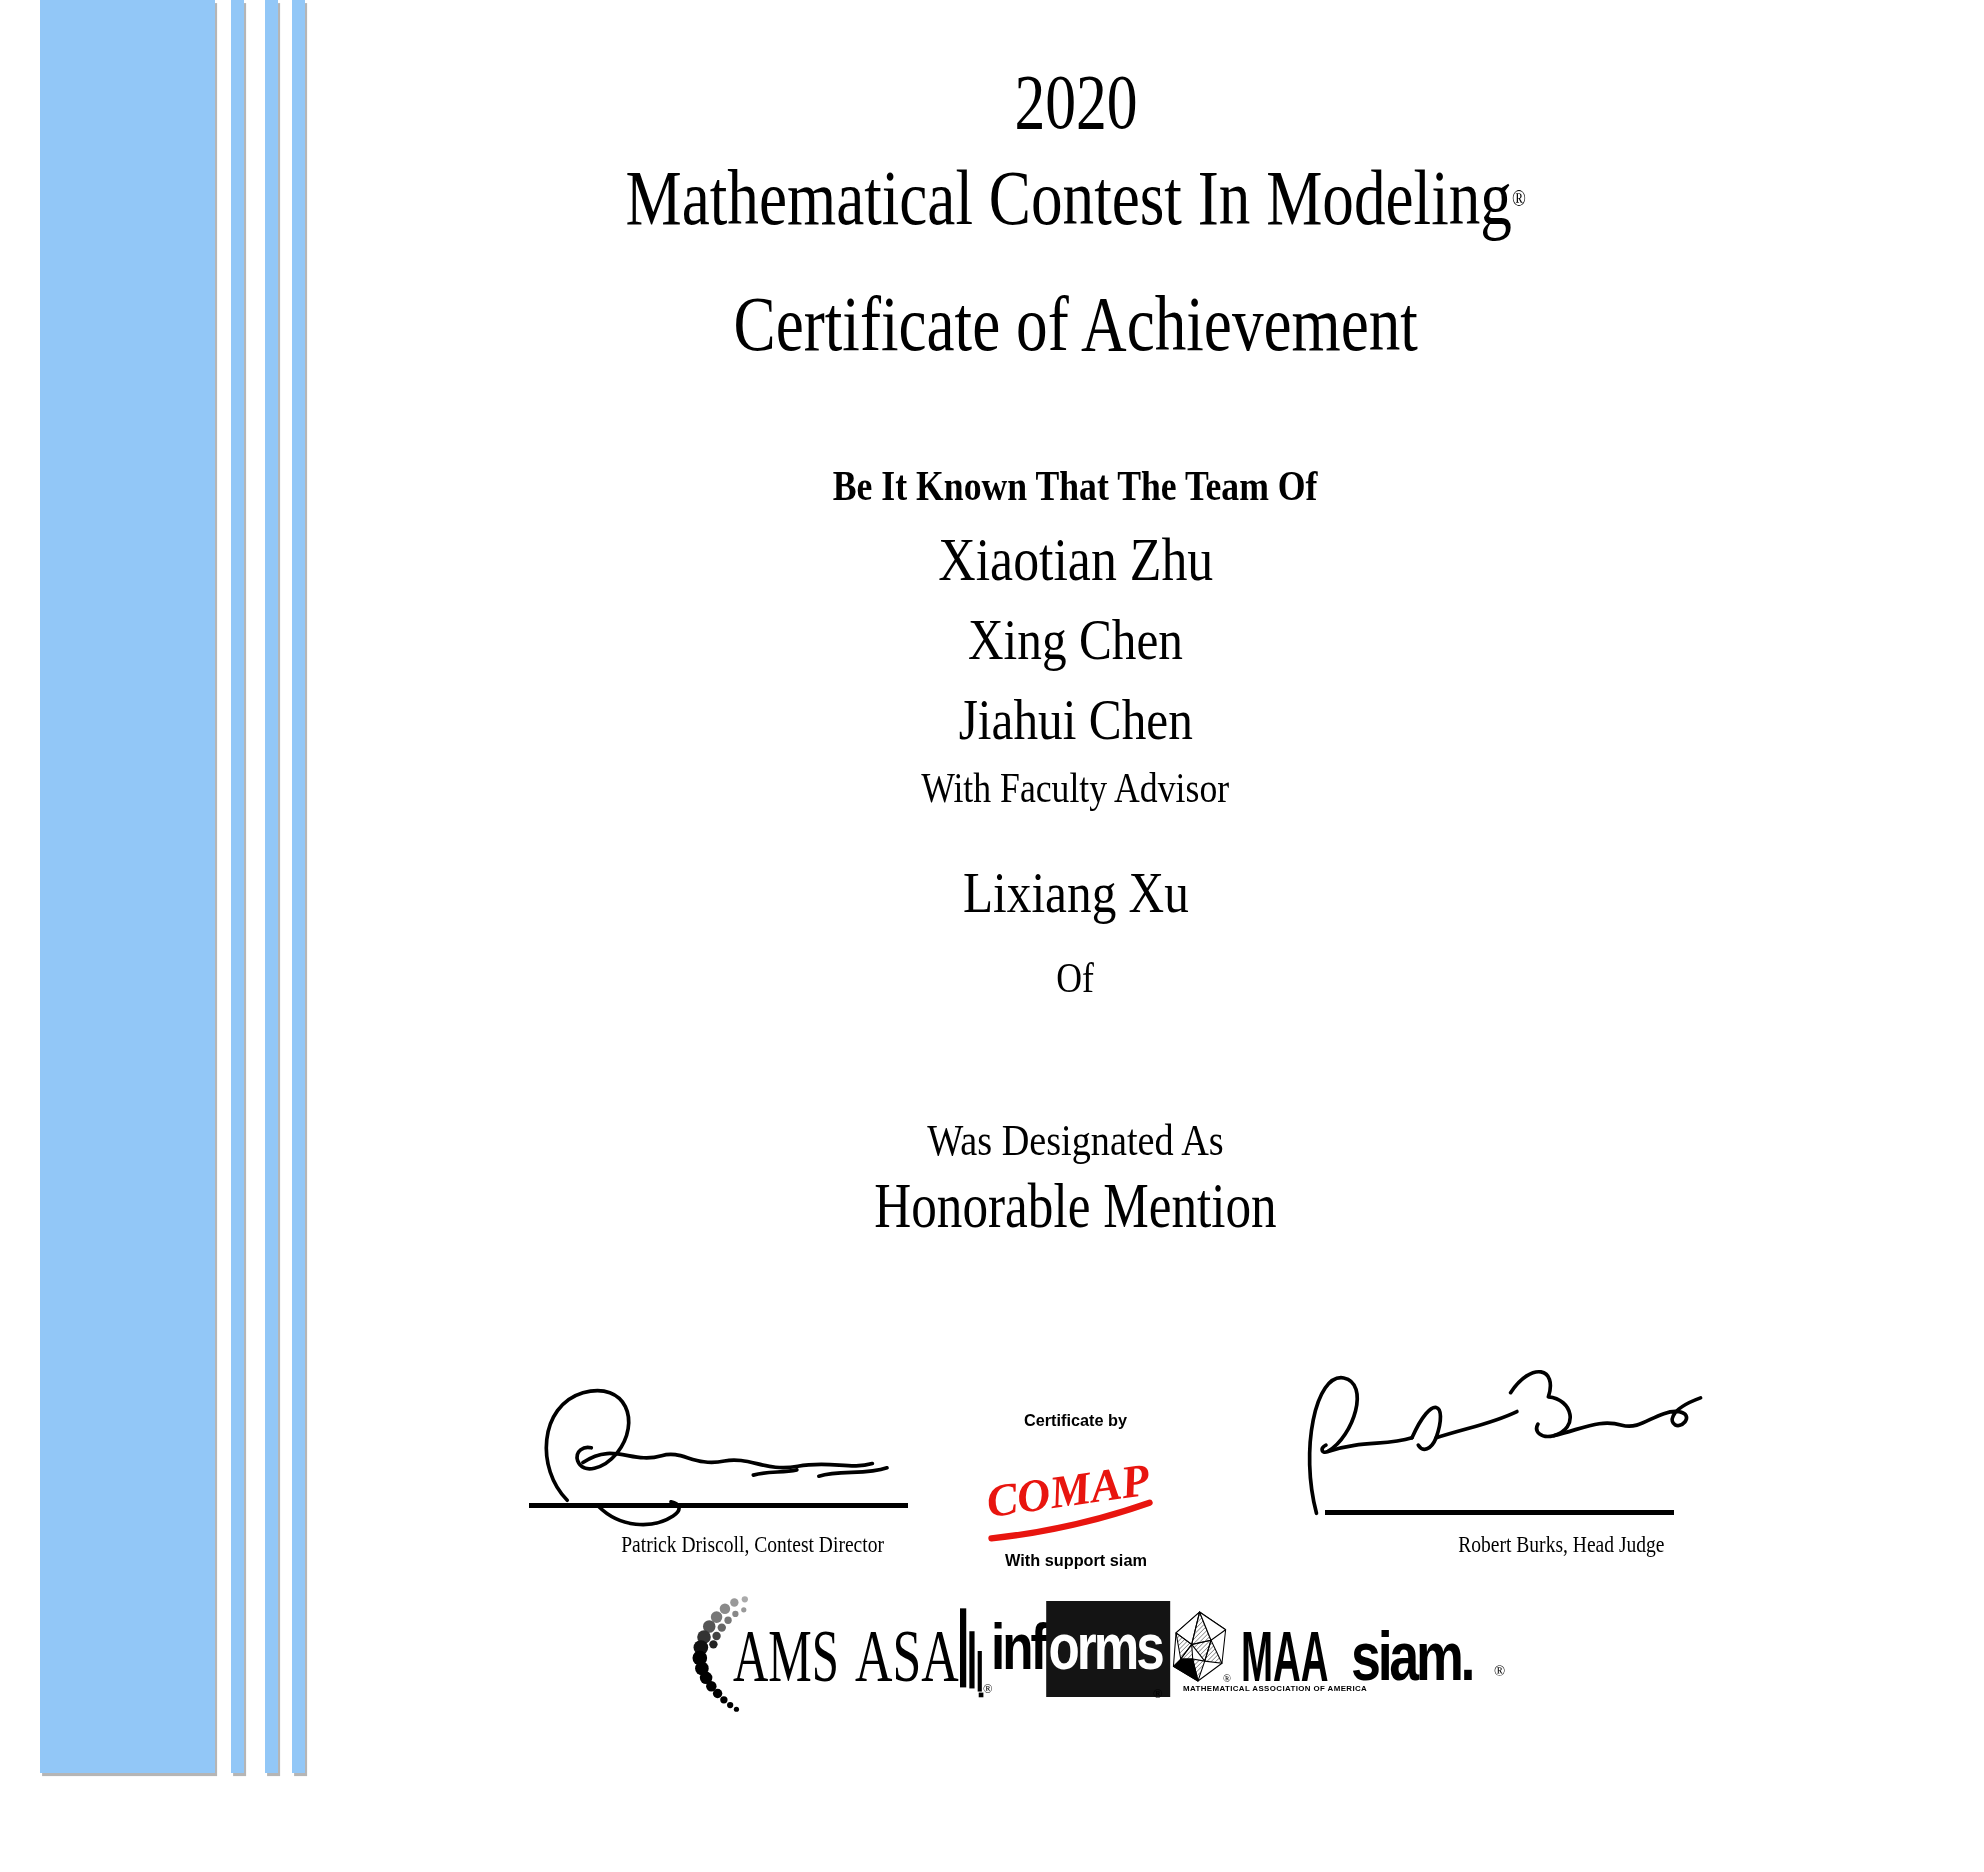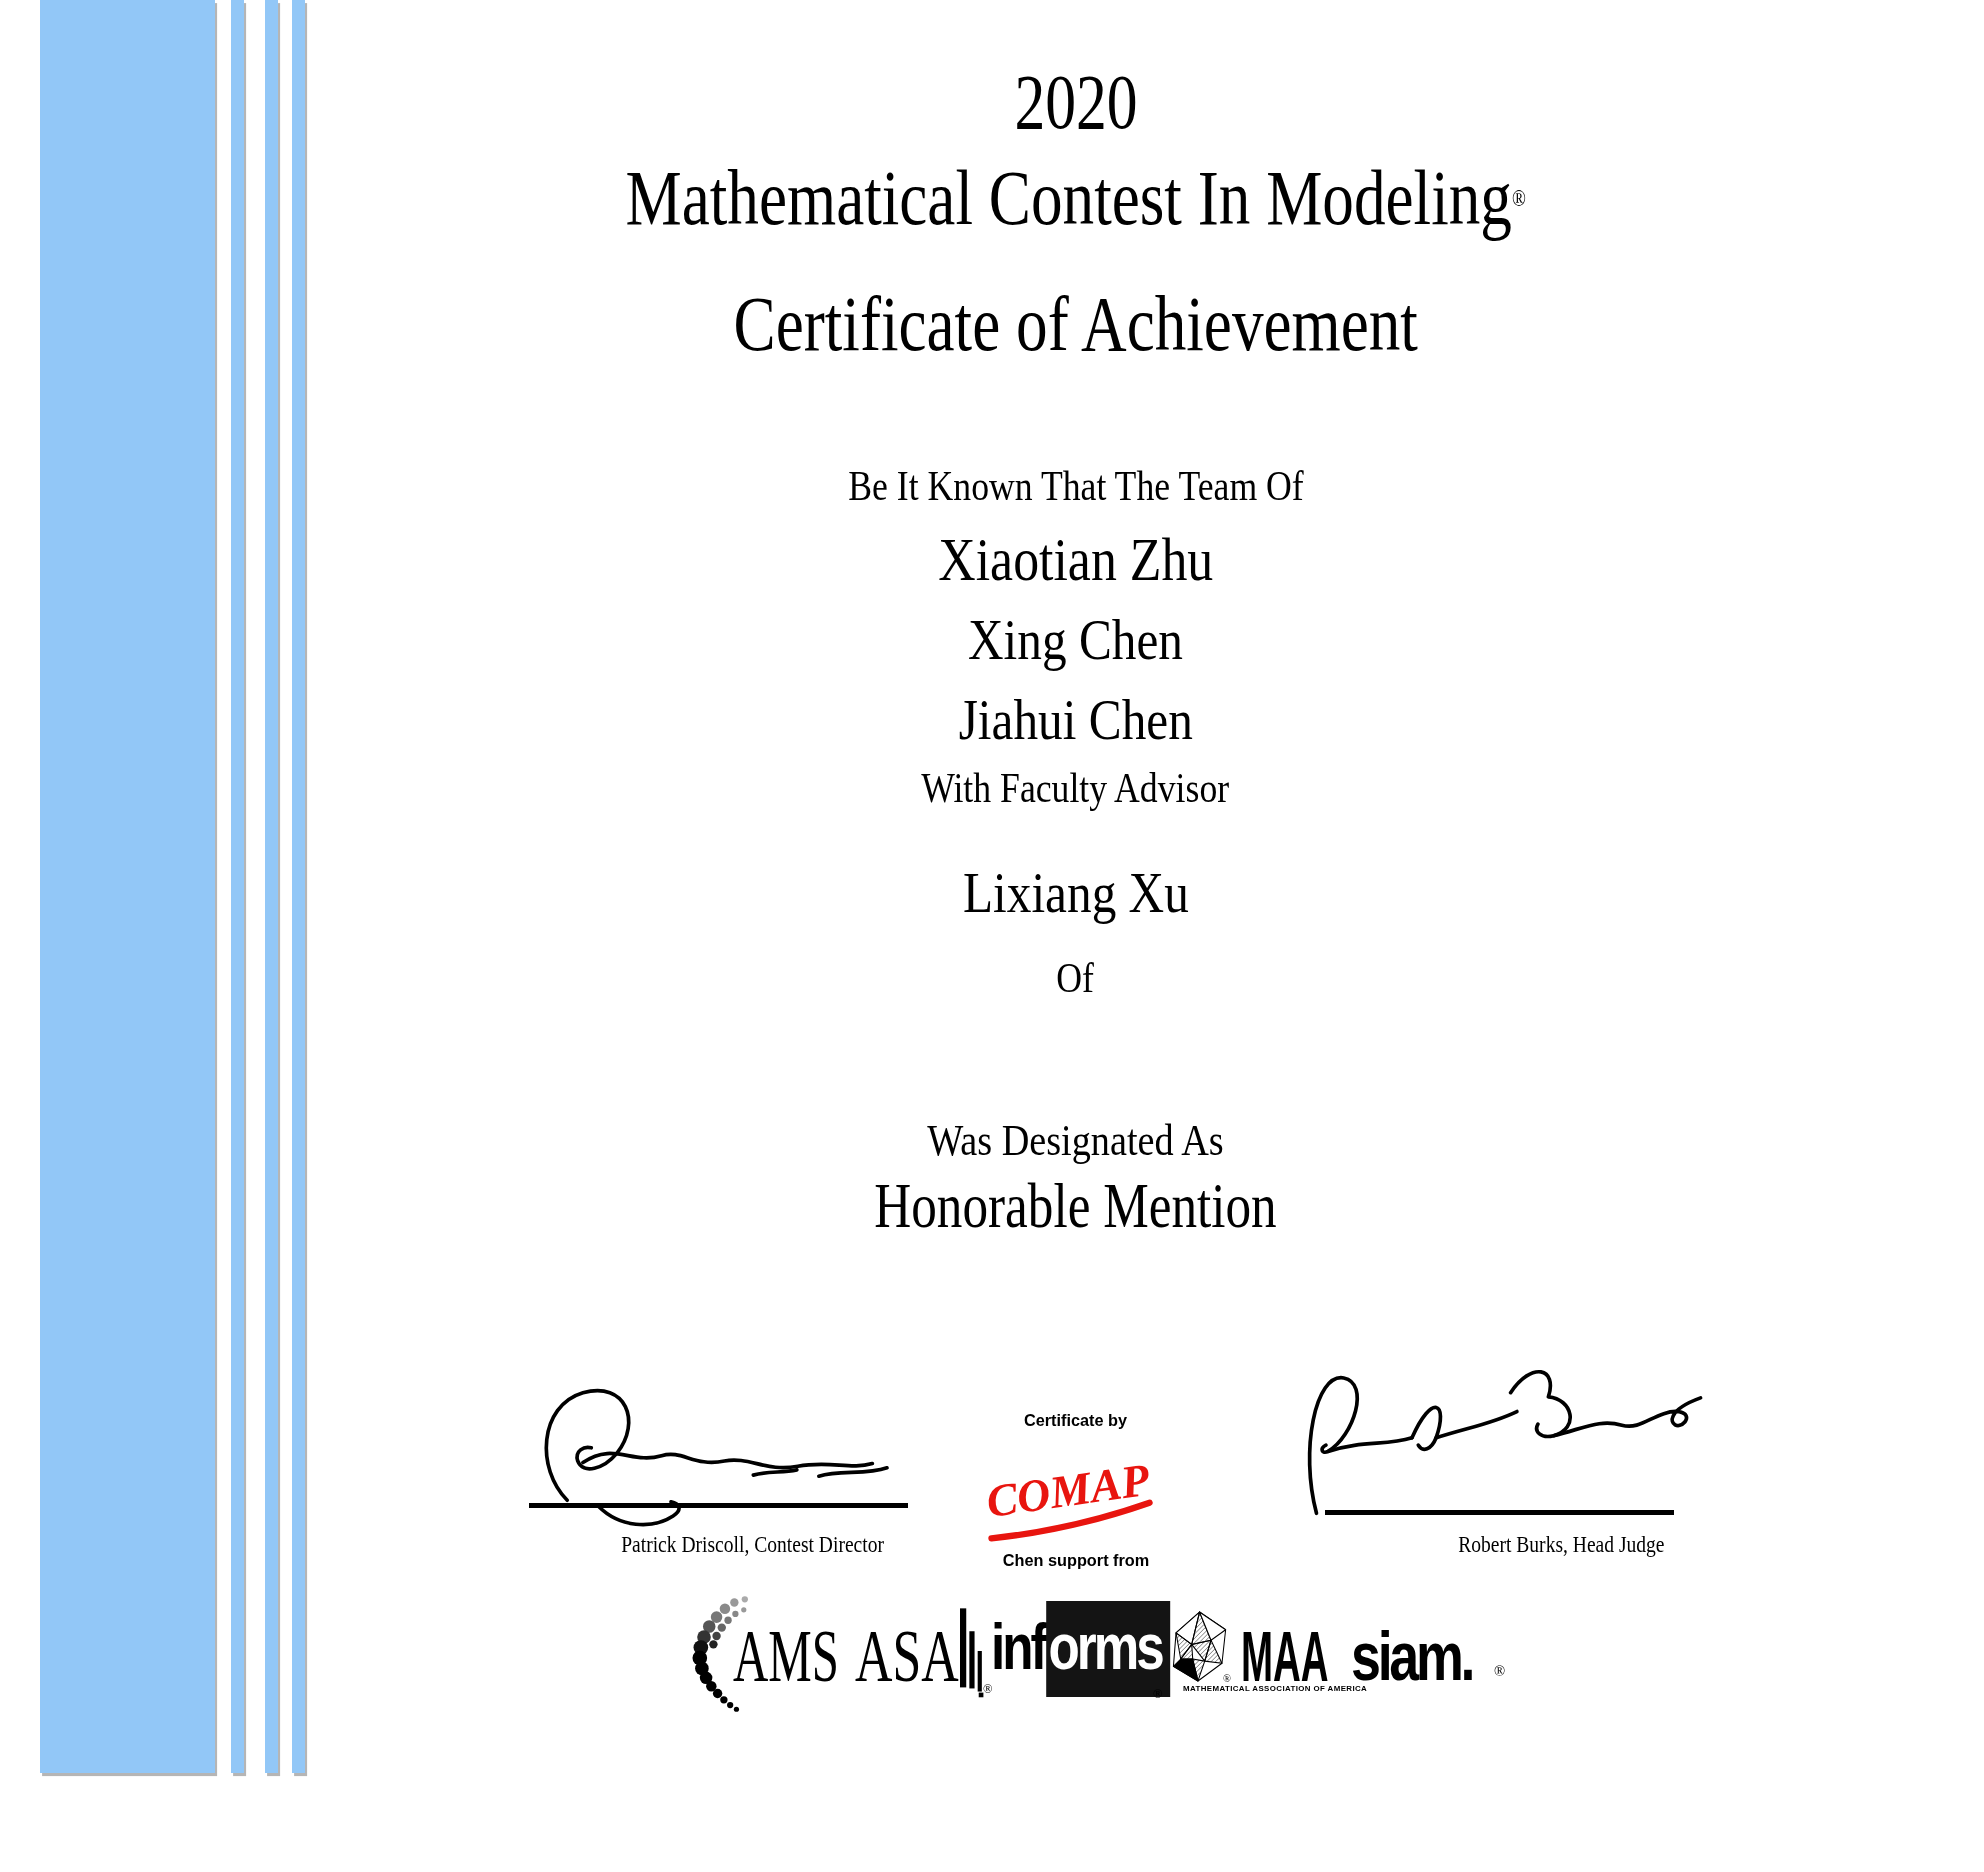--- a/index.html
+++ b/index.html
@@ -43,21 +43,21 @@
   </div>
 
   <div class="cline" style="top:158px;font-size:79px;">
     <span class="sq sq80"><span>Mathematical Contest In Modeling</span><span class="reg">®</span></span>
   </div>
 
   <div class="cline" style="top:284px;font-size:79px;">
     <span class="sq sq80">Certificate of Achievement</span>
   </div>
 
-  <div class="cline" style="top:465px;font-size:42px;">
+  <div class="cline" style="top:465px;font-size:42px;font-weight:bold;">
     <span class="sq sq85">Be It Known That The Team Of</span>
   </div>
   <div class="cline" style="top:529px;font-size:61px;">
     <span class="sq sq85">Xiaotian Zhu</span>
   </div>
   <div class="cline" style="top:611px;font-size:58px;">
     <span class="sq sq85">Xing Chen</span>
   </div>
   <div class="cline" style="top:691px;font-size:58px;">
     <span class="sq sq85">Jiahui Chen</span>
@@ -93,21 +93,21 @@
   <div class="sigline" style="left:529px;top:1503px;width:379px;"></div>
   <div class="caption" style="left:540px;top:1533px;width:367px;">
     <span class="sq sq85">Patrick Driscoll, Contest Director</span>
   </div>
 
   <div class="adminby sans" style="left:997px;top:1412px;width:157px;">Certificate by</div>
   <svg style="left:981px;top:1444px;" width="178" height="110" viewBox="0 0 340 210">
     <text x="170" y="118" text-anchor="middle" font-family="Liberation Serif, serif" font-style="italic" font-weight="bold" font-size="88" fill="#E8150F" transform="rotate(-8 170 118)">COMAP</text>
     <path d="M20,180 C120,170 230,144 322,112" fill="none" stroke="#E8150F" stroke-width="12" stroke-linecap="round"></path>
   </svg>
-  <div class="adminby sans" style="left:984px;top:1552px;width:184px;">Chen support from</div>
+  <div class="adminby sans" style="left:984px;top:1552px;width:184px;">With support siam</div>
 
   <svg style="left:1285px;top:1340px;" width="425" height="184" viewBox="0 0 810 350">
     <g fill="none" stroke="#000" stroke-width="7" stroke-linecap="round" stroke-linejoin="round">
       <path d="M60,330 C28,210 58,62 112,72 C162,82 132,182 82,212 C70,218 66,206 78,200"></path>
       <path d="M82,212 C150,190 192,202 242,186"></path>
       <path d="M242,186 C280,100 312,118 288,186 C279,209 262,214 254,200"></path>
       <path d="M288,186 C350,166 392,160 442,136"></path>
       <path d="M430,100 C470,40 520,52 502,108 C548,112 562,168 512,182 C488,188 474,174 482,160"></path>
       <path d="M512,182 C570,168 600,150 642,162 C672,170 692,150 722,140 C752,130 774,140 762,156 C750,170 732,160 740,144 C748,128 770,118 792,110"></path>
     </g>

